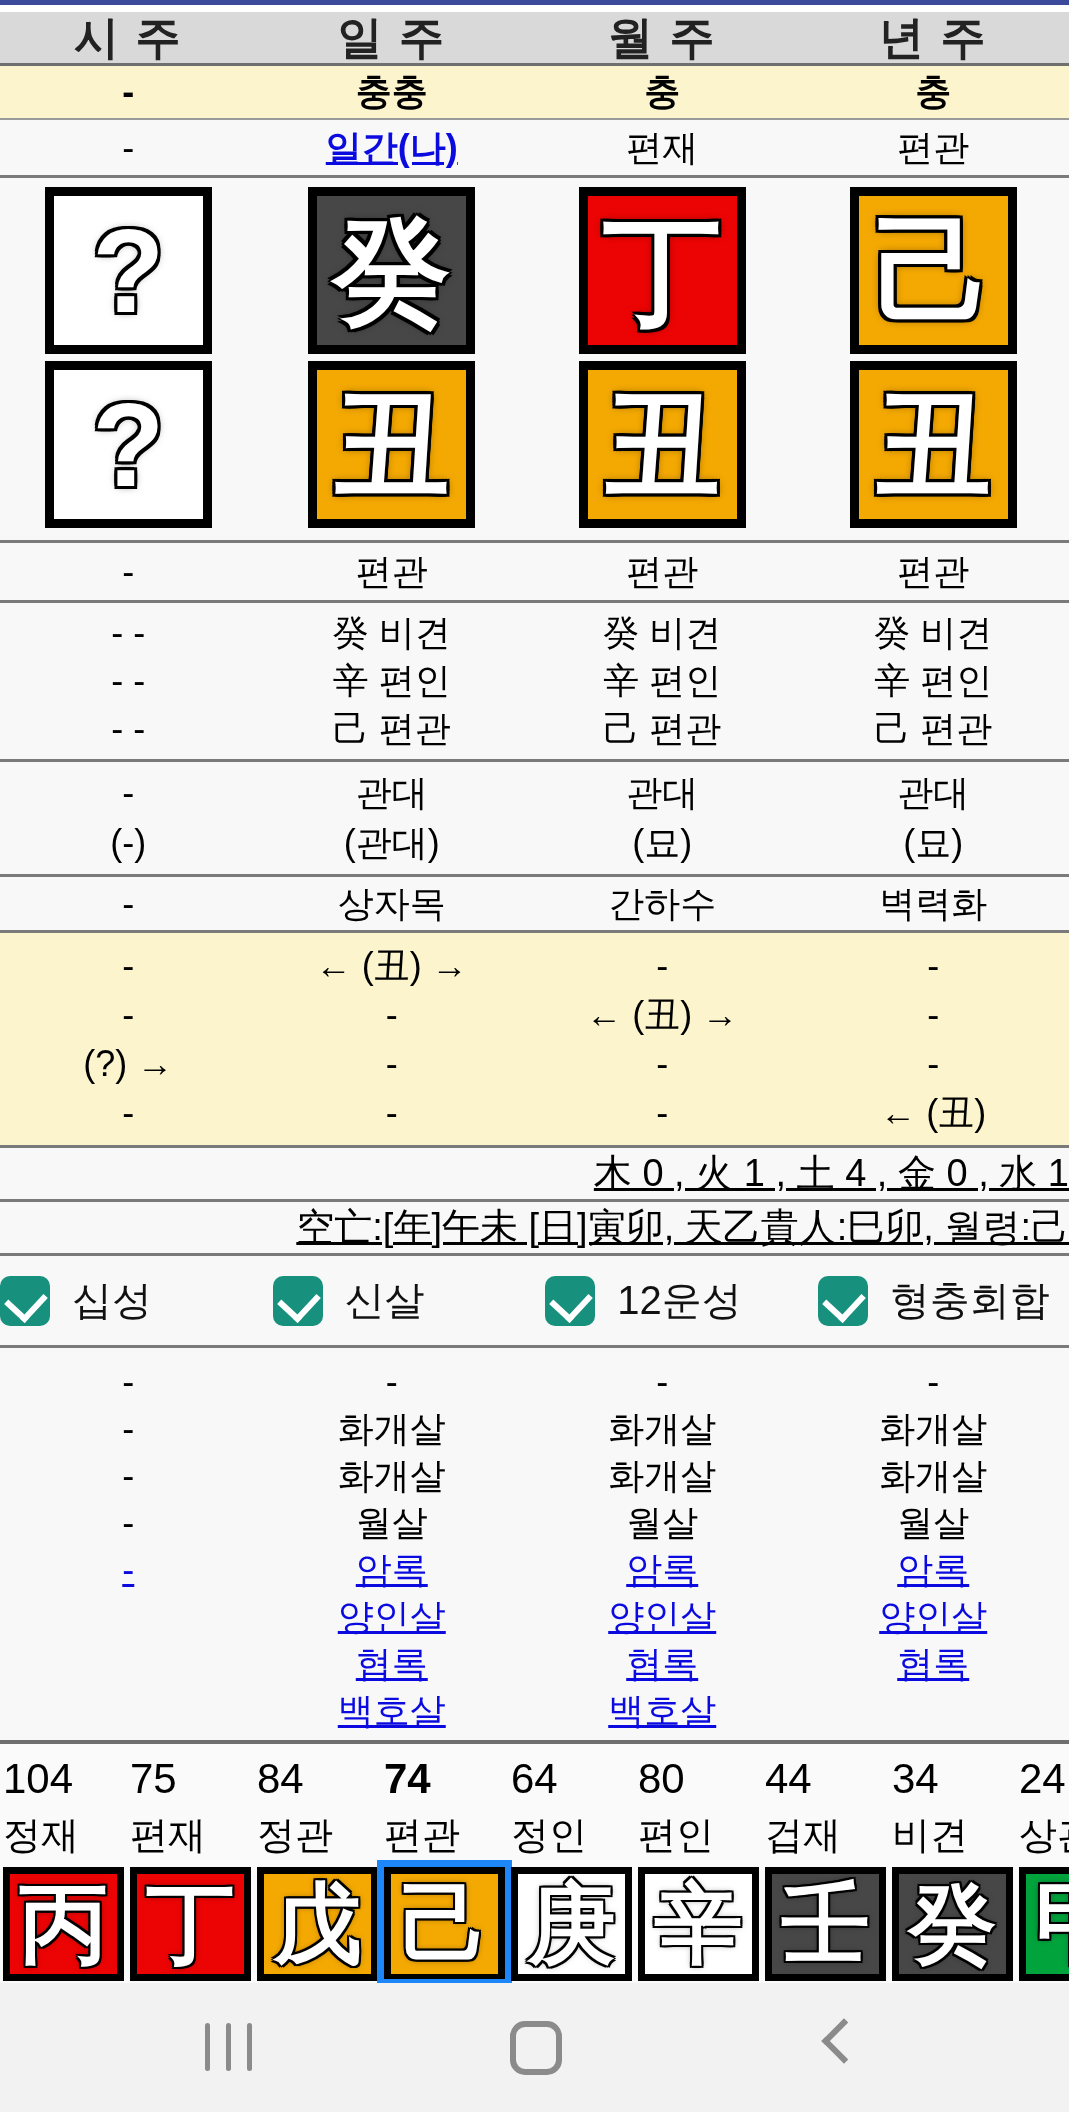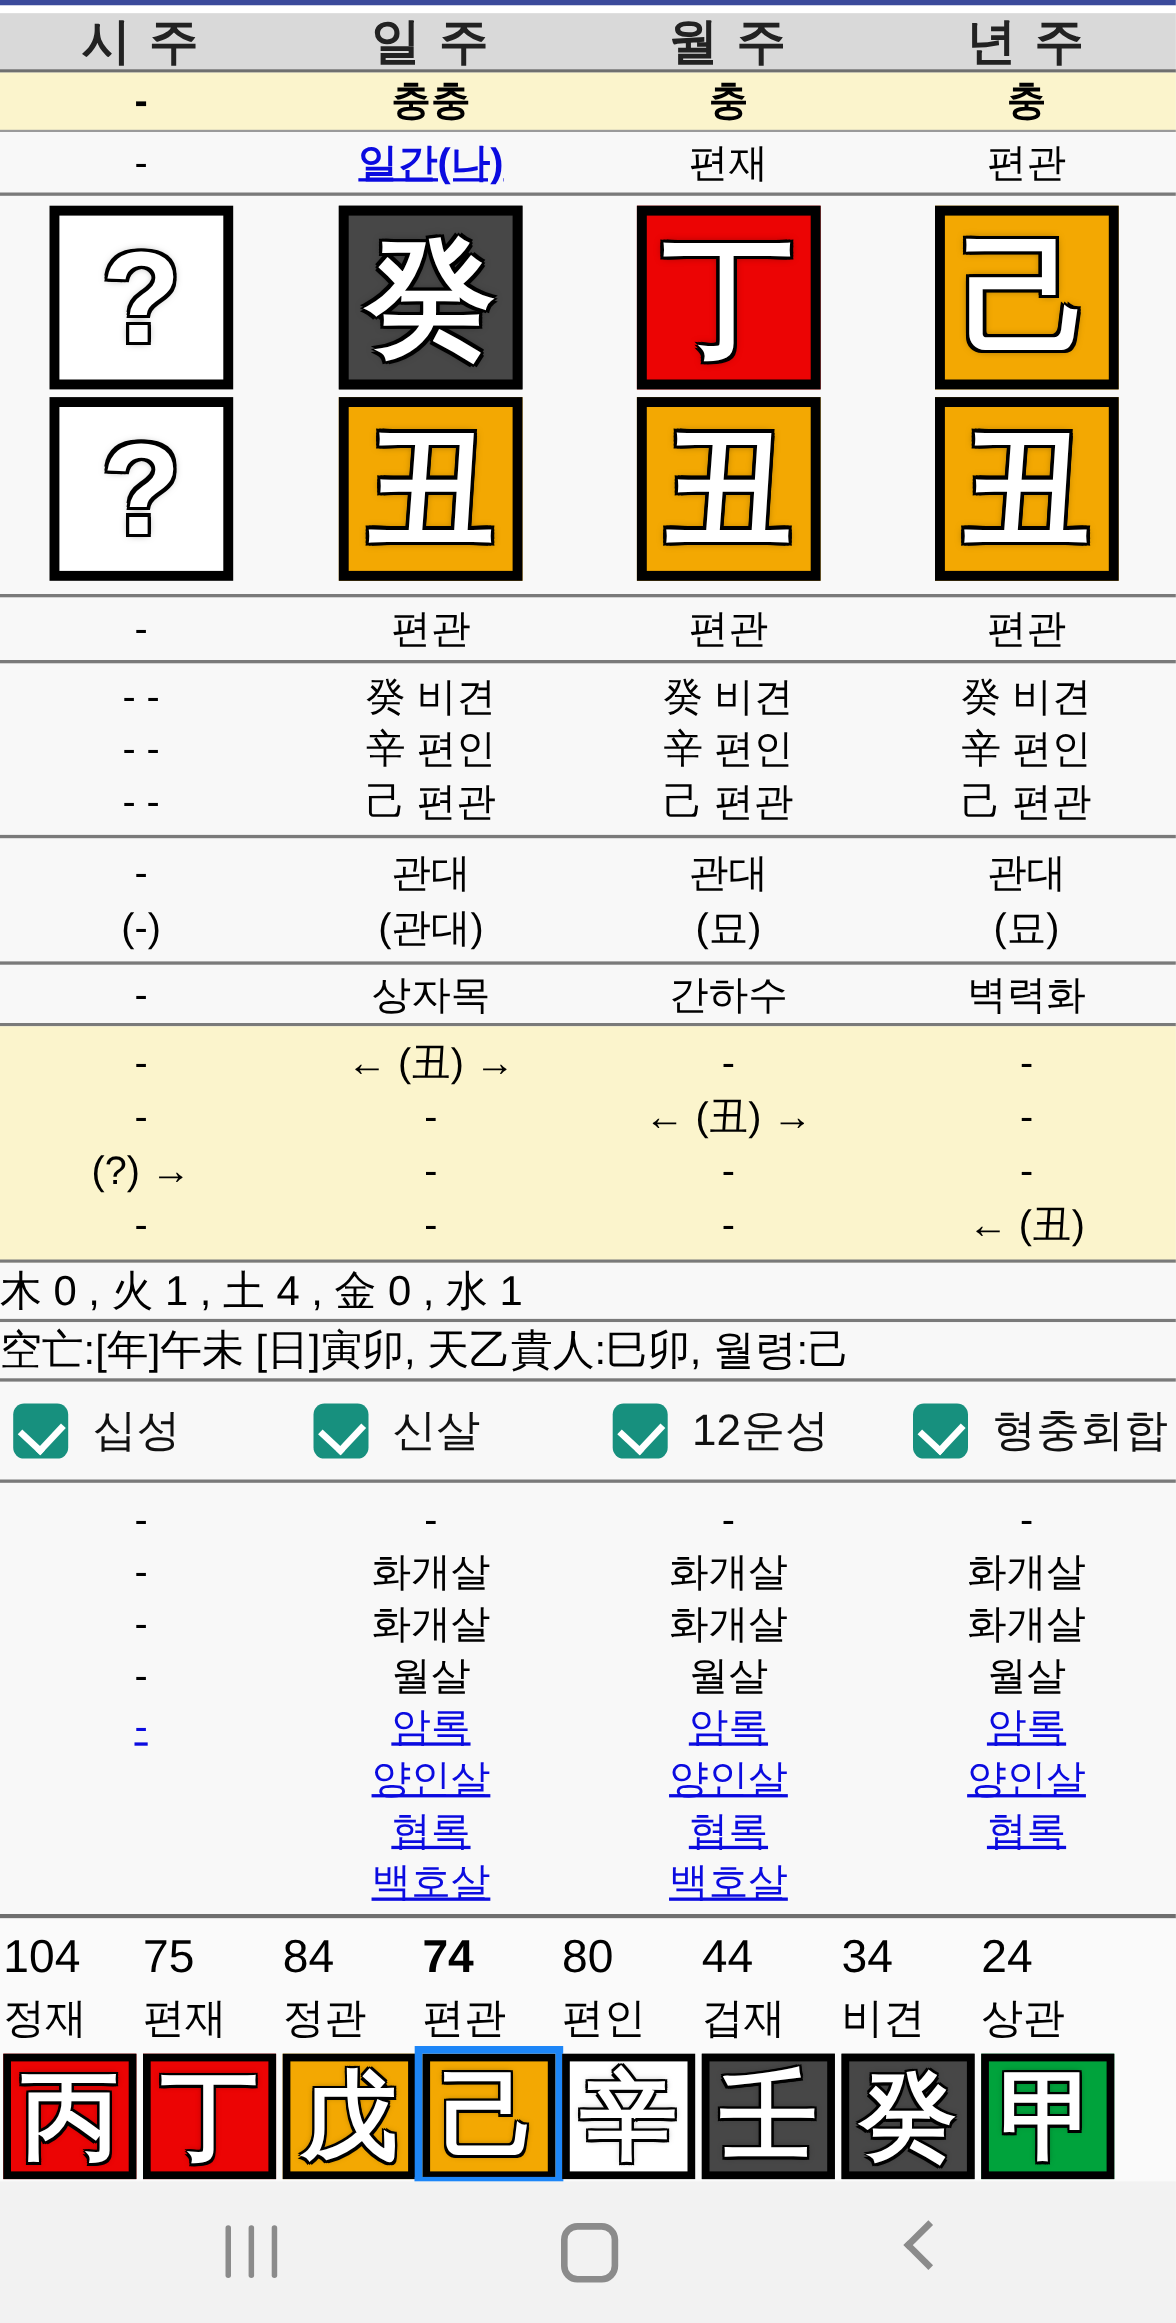--- a/index.html
+++ b/index.html
@@ -40,27 +40,27 @@
 
   .row-bs{height:57px;border-bottom:3px solid #7a7a7a;}
   .sect{border-bottom:3px solid #7a7a7a;padding:6px 0;}
   .sect .grid4{height:48px;}
   .sect-unseong .grid4{height:50px;}
   .row-napeum{height:53px;border-bottom:3px solid #7a7a7a;}
 
   .sect-hap{background:#fbf4cc;border-bottom:3px solid #7a7a7a;padding:8px 0;}
   .sect-hap .grid4{height:49px;}
 
-  .line-row{height:51px;display:flex;align-items:center;justify-content:flex-start;
-    font-size:38px;border-bottom:3px solid #7a7a7a;background:#f8f8f8;}
+  .line-row{height:51px;display:flex;align-items:center;justify-content:flex-end;
+    font-size:38px;border-bottom:3px solid #7a7a7a;background:#f8f8f8;text-decoration:underline;}
 
   
   .cbrow{height:89px;border-bottom:3px solid #7a7a7a;display:grid;
     grid-template-columns:25.5% 25.5% 25.5% 23.5%;align-items:center;}
-  .cbitem{display:flex;align-items:center;gap:22px;padding-left:12px;}
+  .cbitem{display:flex;align-items:center;gap:22px;}
   .cbbox{width:50px;height:50px;border-radius:10px;background:#17907e;position:relative;flex:0 0 auto;}
   .cbbox::after{content:"";position:absolute;left:12px;top:8px;width:22px;height:28px;
     border-right:6px solid #fff;border-bottom:6px solid #fff;transform:rotate(43deg);}
   .cblabel{font-size:40px;color:#111;}
 
   .sect-sinsal{border-bottom:4px solid #6f6f6f;padding:10px 0 6px 0;}
   .sect-sinsal .grid4{height:47px;}
 
   
   .daeun{background:#fafafa;height:279px;overflow:hidden;position:relative;}
@@ -324,20 +324,28 @@
       </div>
       <div class="dcol dsel">
         <div class="dage">74</div>
         <div class="dlabel">편관</div>
         <div class="dtile" style="background: rgb(243, 168, 2);">
           <span>己</span>
         </div>
         <div class="dstub" style="background: rgb(236, 4, 4);"></div>
       </div>
       <div class="dcol">
+        <div class="dage">64</div>
+        <div class="dlabel">정인</div>
+        <div class="dtile" style="background: rgb(255, 255, 255);">
+          <span>庚</span>
+        </div>
+        <div class="dstub" style="background: rgb(236, 4, 4);"></div>
+      </div>
+      <div class="dcol">
         <div class="dage">80</div>
         <div class="dlabel">편인</div>
         <div class="dtile" style="background: rgb(255, 255, 255);">
           <span>辛</span>
         </div>
         <div class="dstub" style="background: rgb(243, 168, 2);"></div>
       </div>
       <div class="dcol">
         <div class="dage">44</div>
         <div class="dlabel">겁재</div>

